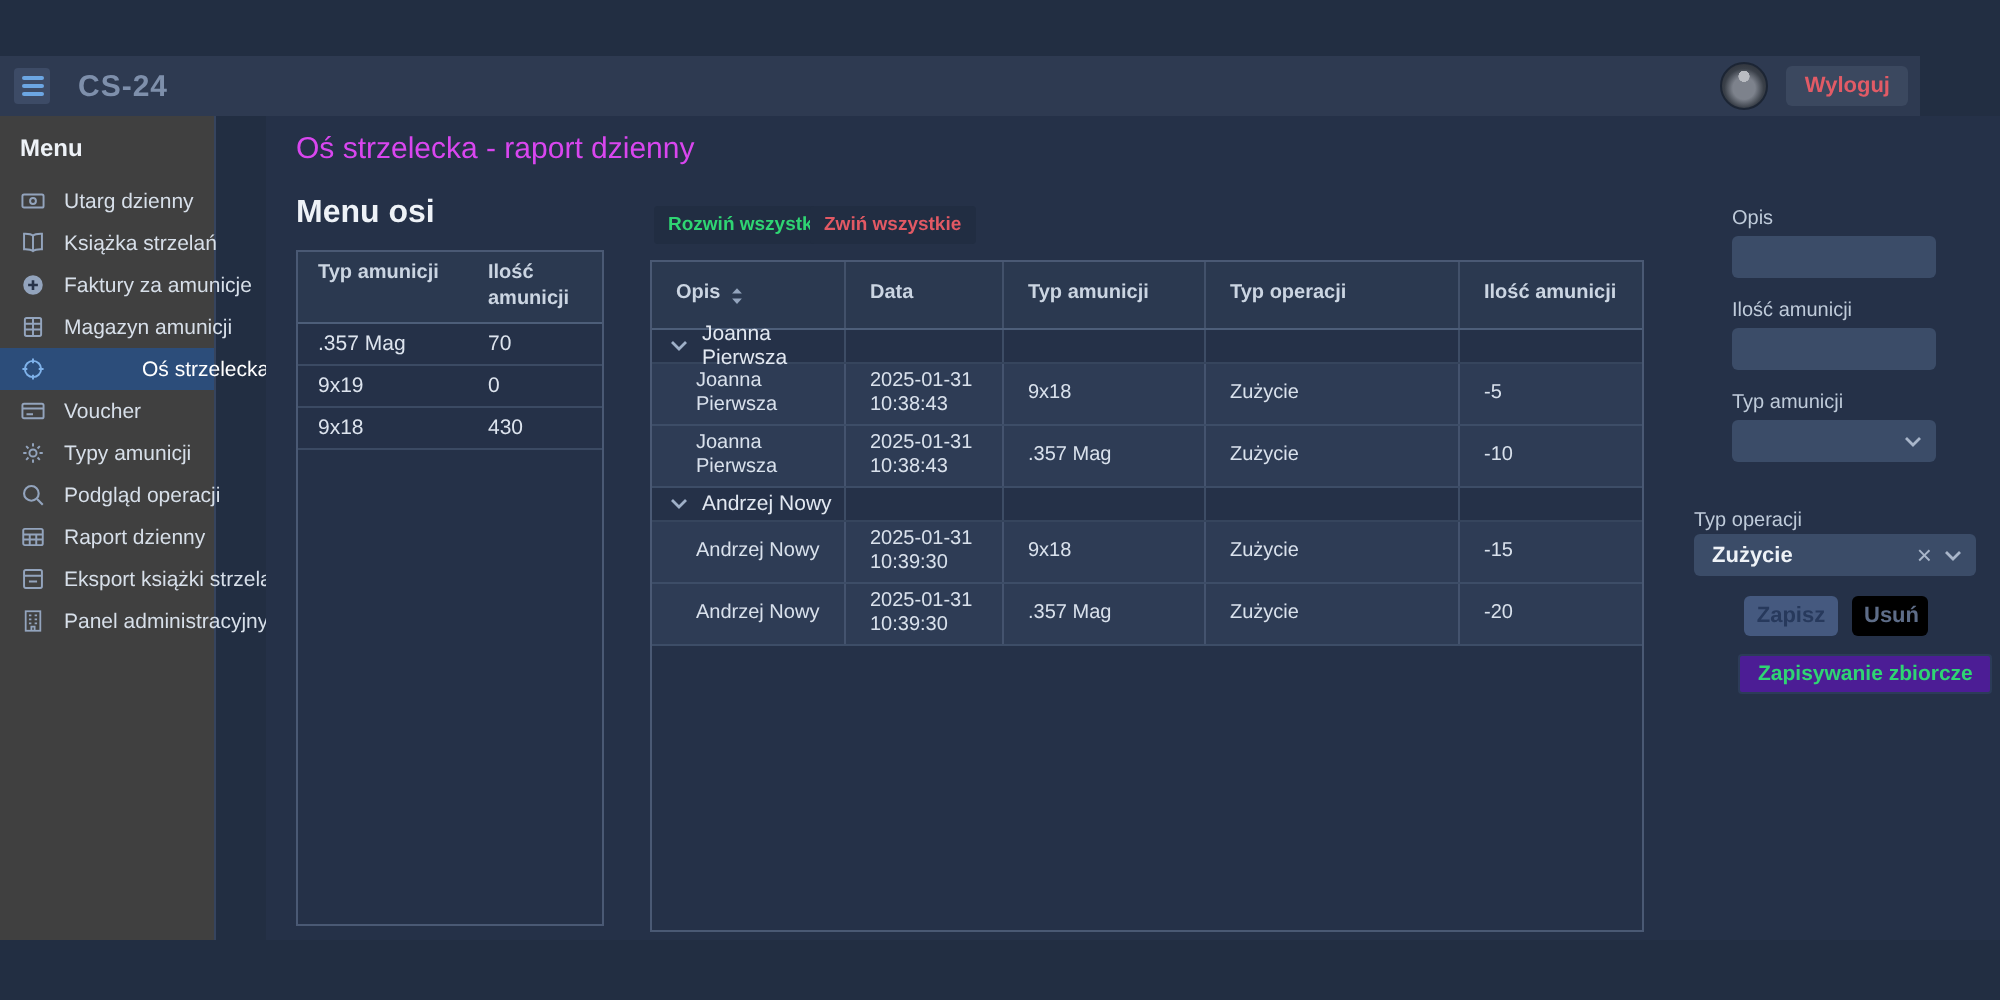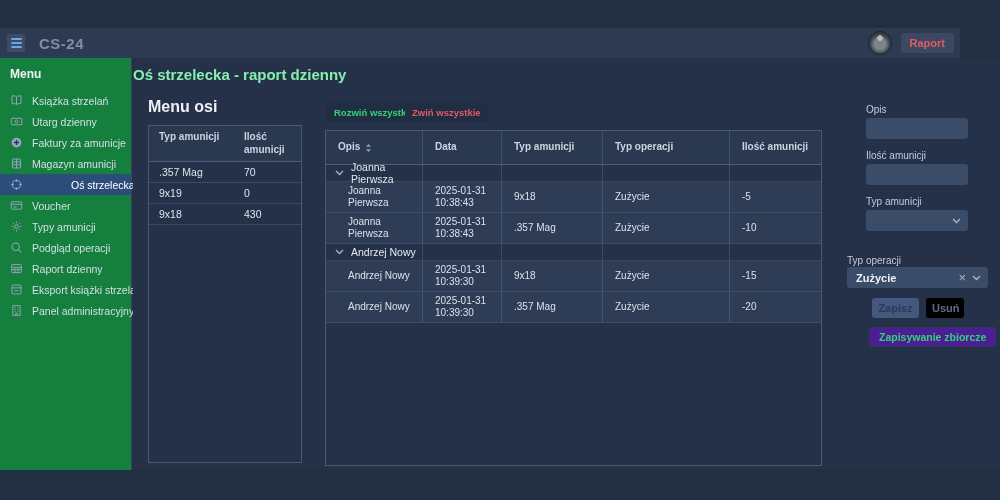--- a/index.html
+++ b/index.html
@@ -14,29 +14,29 @@
   .hamburger{width:18px;height:18px;margin-left:7px;background:#3d4b66;border-radius:2px;display:flex;flex-direction:column;justify-content:center;gap:2px;align-items:center;cursor:pointer;}
   .hamburger i{display:block;width:11px;height:2px;background:#6ca6e3;border-radius:1px;}
   .brand{margin-left:14px;font-size:15px;font-weight:700;letter-spacing:.5px;color:#7e8fab;}
   .topbar-right{margin-left:auto;display:flex;align-items:center;gap:9px;margin-right:6px;}
   .avatar{width:22px;height:22px;border-radius:50%;background:
     radial-gradient(circle at 50% 28%, #b9bcc2 0 14%, transparent 15%),
     radial-gradient(circle at 50% 55%, #7d828c 0 34%, #3a4049 60%, #23262d 100%);
     border:1px solid #1c2534;}
   .logout-btn{background:#3b485f;color:#e25b66;font-size:11px;font-weight:700;border:none;border-radius:3px;padding:4px 9px;cursor:pointer;}
   
-  .sidebar{position:absolute;left:0;top:58px;width:132px;height:412px;background:#15803d;border-right:1px solid #36445e;box-sizing:border-box;}
+  .sidebar{position:absolute;left:0;top:58px;width:108px;height:412px;background:#404040;border-right:1px solid #36445e;box-sizing:border-box;}
   .menu-header{font-size:12px;font-weight:700;color:#eef2f7;padding:9px 0 9px 10px;}
   .side-item{height:21px;display:flex;align-items:center;padding-left:9px;gap:9px;color:#d7dfe9;font-size:10.5px;cursor:pointer;white-space:nowrap;}
   .side-item .sicon{width:14px;height:14px;color:#93a4bd;display:flex;align-items:center;justify-content:center;flex:0 0 14px;}
   .side-item.active{background:#2c4d7a;color:#ffffff;gap:48px;}
   .side-item.active .sicon{color:#7fb2ea;}
   
   .content{position:absolute;left:133px;top:58px;width:867px;height:412px;background:#253148;}
-  .page-title{position:absolute;left:0;top:8px;font-size:15px;font-weight:700;color:#86efac;}
+  .page-title{position:absolute;left:15px;top:8px;font-size:15px;font-weight:400;color:#d946ef;}
   .stan-heading{position:absolute;left:15px;top:40px;font-size:16px;font-weight:700;color:#eef2f7;}
   
   .stan-table{position:absolute;left:15px;top:67px;width:154px;height:338px;border:1px solid rgba(120,140,170,.45);box-sizing:border-box;}
   .st-head{display:grid;grid-template-columns:85px 1fr;background:#2b3950;border-bottom:1px solid rgba(120,140,170,.45);}
   .st-head .c{font-size:10px;font-weight:700;color:#cbd5e2;padding:5px 4px 5px 10px;line-height:1.25;}
   .st-row{display:grid;grid-template-columns:85px 1fr;border-bottom:1px solid rgba(120,140,170,.28);}
   .st-row .c{font-size:10.5px;color:#dde4ee;padding:4px 4px 4px 10px;}
   
   .btn-expand{position:absolute;left:194px;top:45px;background:#212d42;color:#2fd573;font-size:9.5px;font-weight:700;border:none;border-radius:2px;padding:4px 7px;cursor:pointer;}
   .btn-collapse{position:absolute;left:272px;top:45px;background:#212d42;color:#e25964;font-size:9.5px;font-weight:700;border:none;border-radius:2px;padding:4px 7px;cursor:pointer;}
@@ -71,44 +71,44 @@
 
 <div class="topbar">
   <div class="hamburger">
       <i></i>
       <i></i>
       <i></i>
     </div>
   <div class="brand">CS-24</div>
   <div class="topbar-right">
     <div class="avatar"></div>
-    <button class="logout-btn">Raport</button>
+    <button class="logout-btn">Wyloguj</button>
   </div>
 </div>
 
 <div class="sidebar">
   <div class="menu-header">Menu</div>
 
   <div class="side-item">
     <span class="sicon">
         <svg width="13" height="13" viewBox="0 0 16 16" fill="none" stroke="currentColor" stroke-width="1.2">
+          <rect x="1.5" y="4" width="13" height="8" rx="1"></rect>
+          <circle cx="8" cy="8" r="1.8"></circle>
+        </svg>
+      </span>
+    <span>Utarg dzienny</span>
+  </div>
+  <div class="side-item">
+    <span class="sicon">
+        <svg width="13" height="13" viewBox="0 0 16 16" fill="none" stroke="currentColor" stroke-width="1.2">
           <path d="M8 3.5C7 2.5 5.5 2.2 2.5 2.3V11.8C5.5 11.7 7 12 8 13C9 12 10.5 11.7 13.5 11.8V2.3C10.5 2.2 9 2.5 8 3.5Z"></path>
           <path d="M8 3.5V13"></path>
         </svg>
       </span>
     <span>Książka strzelań</span>
-  </div>
-  <div class="side-item">
-    <span class="sicon">
-        <svg width="13" height="13" viewBox="0 0 16 16" fill="none" stroke="currentColor" stroke-width="1.2">
-          <rect x="1.5" y="4" width="13" height="8" rx="1"></rect>
-          <circle cx="8" cy="8" r="1.8"></circle>
-        </svg>
-      </span>
-    <span>Utarg dzienny</span>
   </div>
   <div class="side-item">
     <span class="sicon">
         <svg width="13" height="13" viewBox="0 0 16 16">
           <circle cx="8" cy="8" r="6" fill="currentColor"></circle>
           <path d="M8 5v6M5 8h6" stroke="#273349" stroke-width="1.6"></path>
         </svg>
       </span>
     <span>Faktury za amunicje</span>
   </div>

